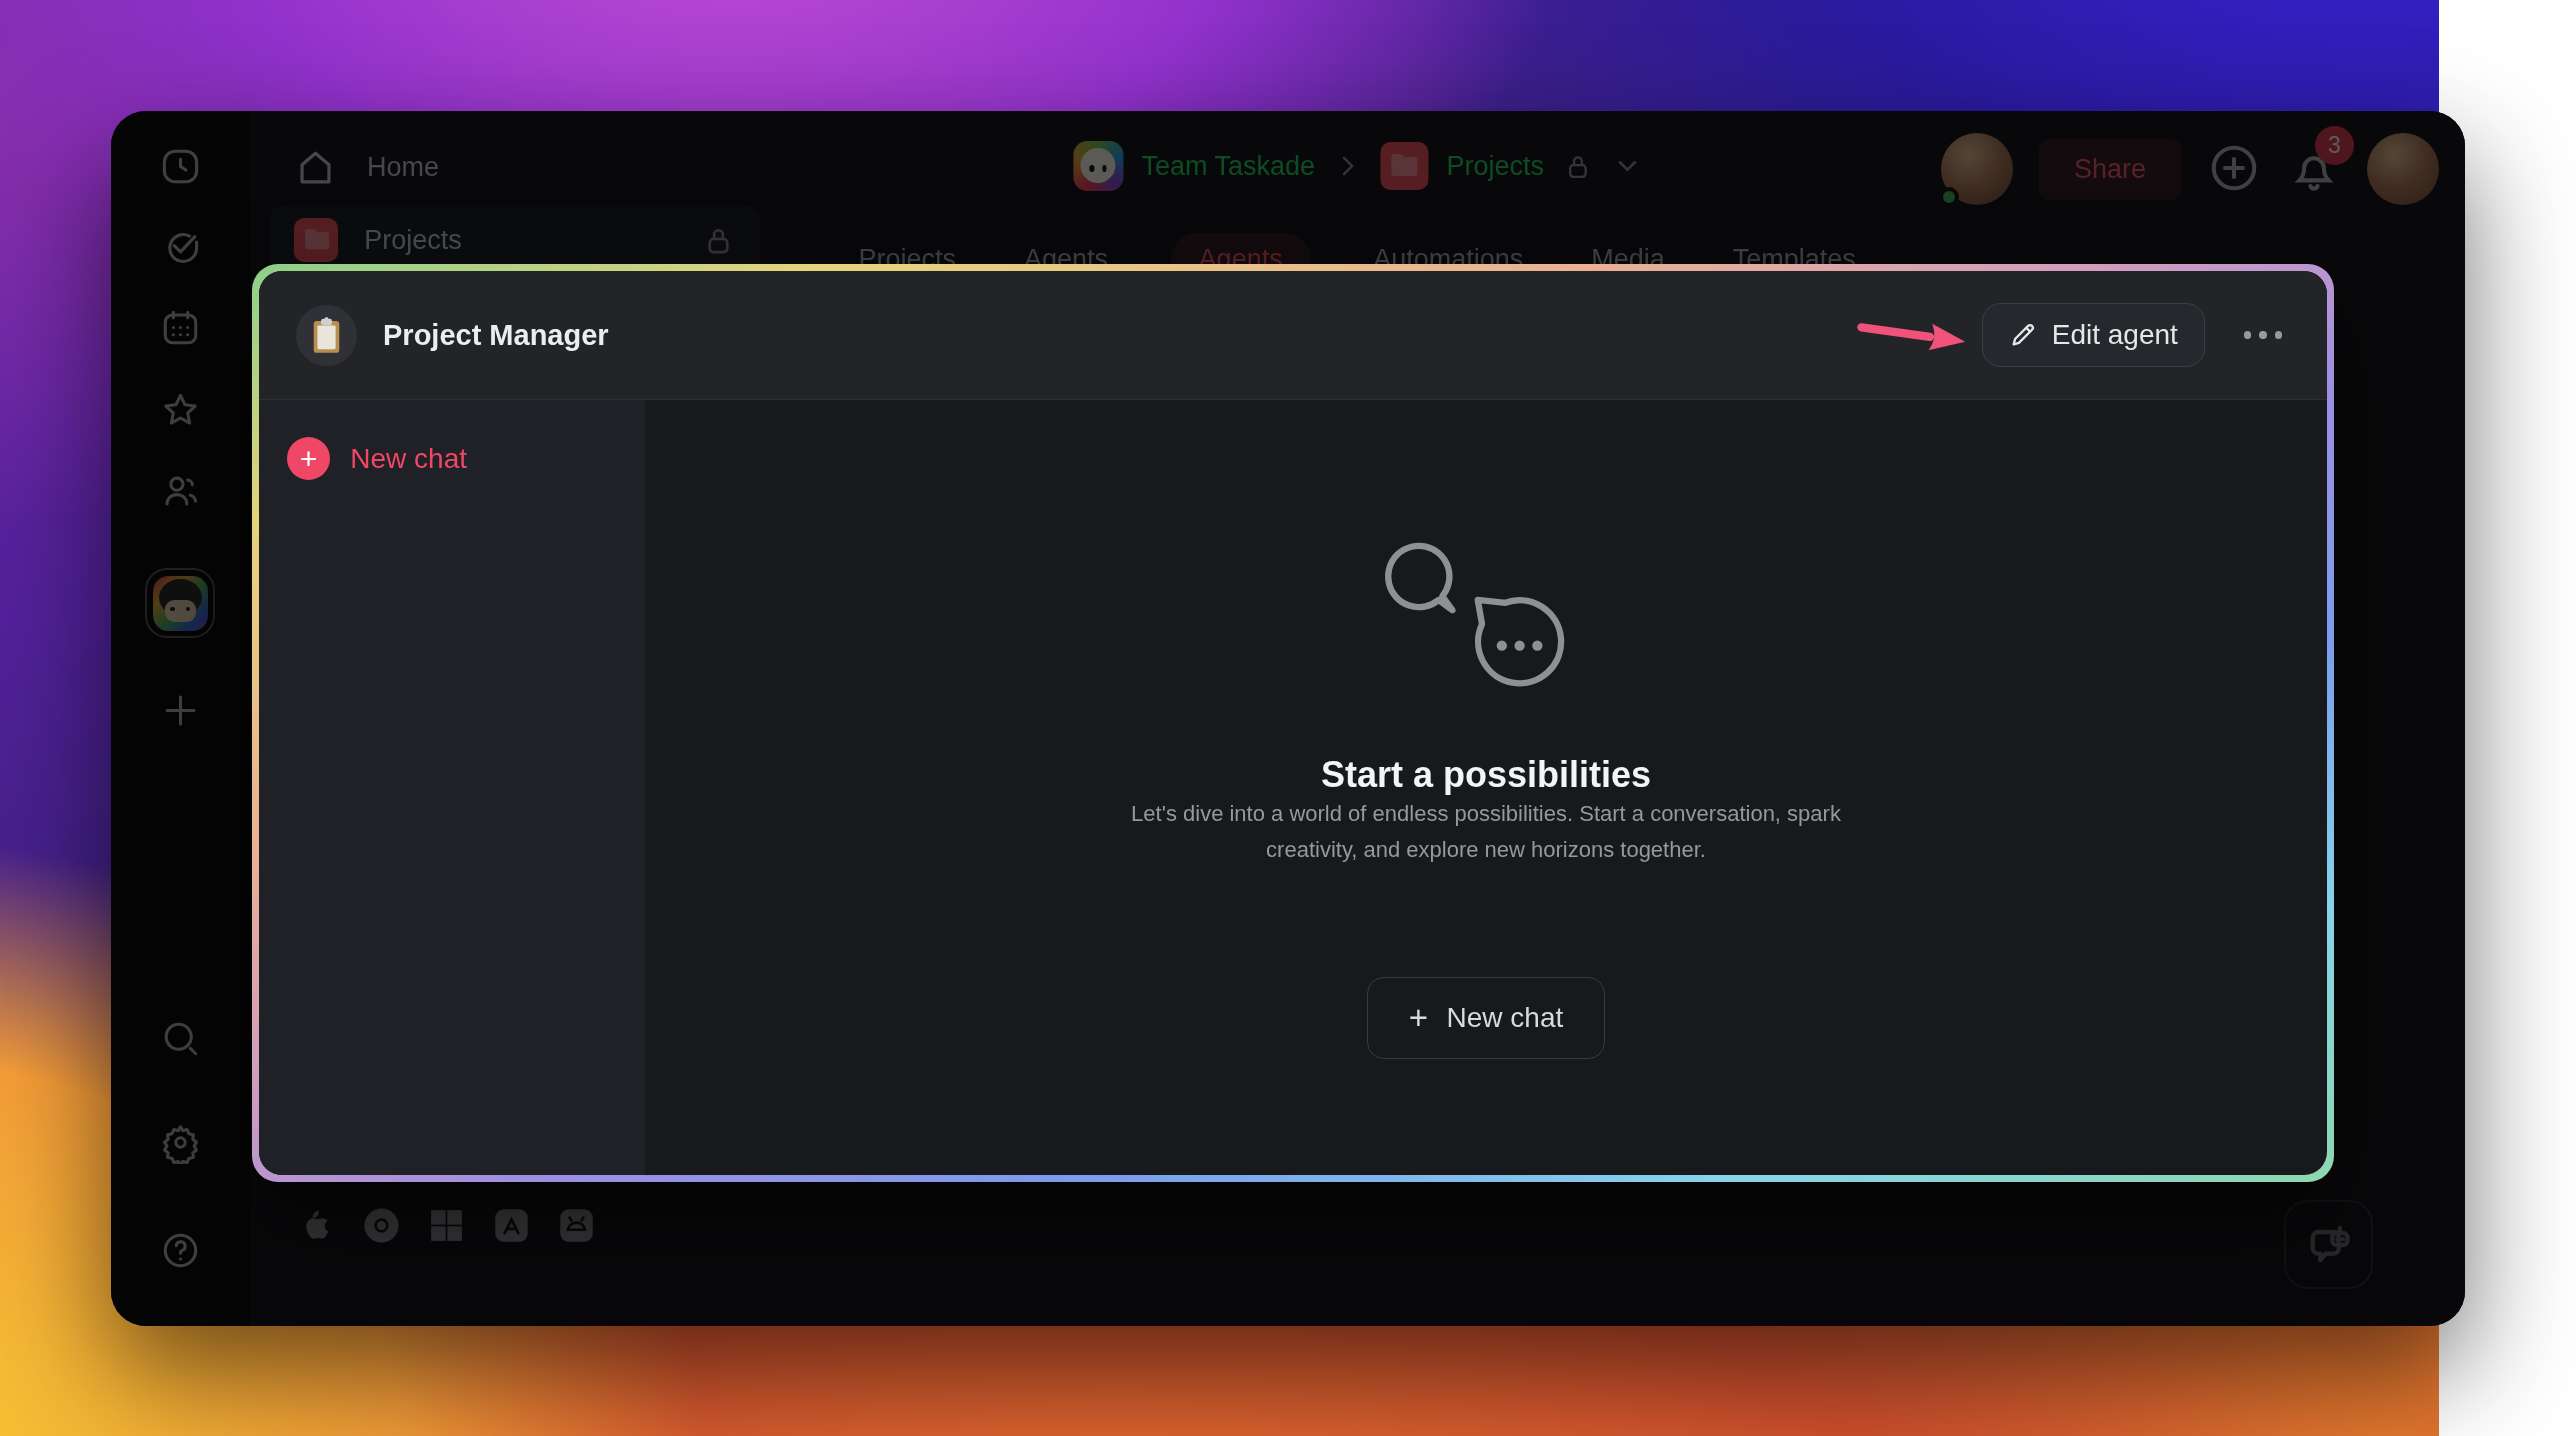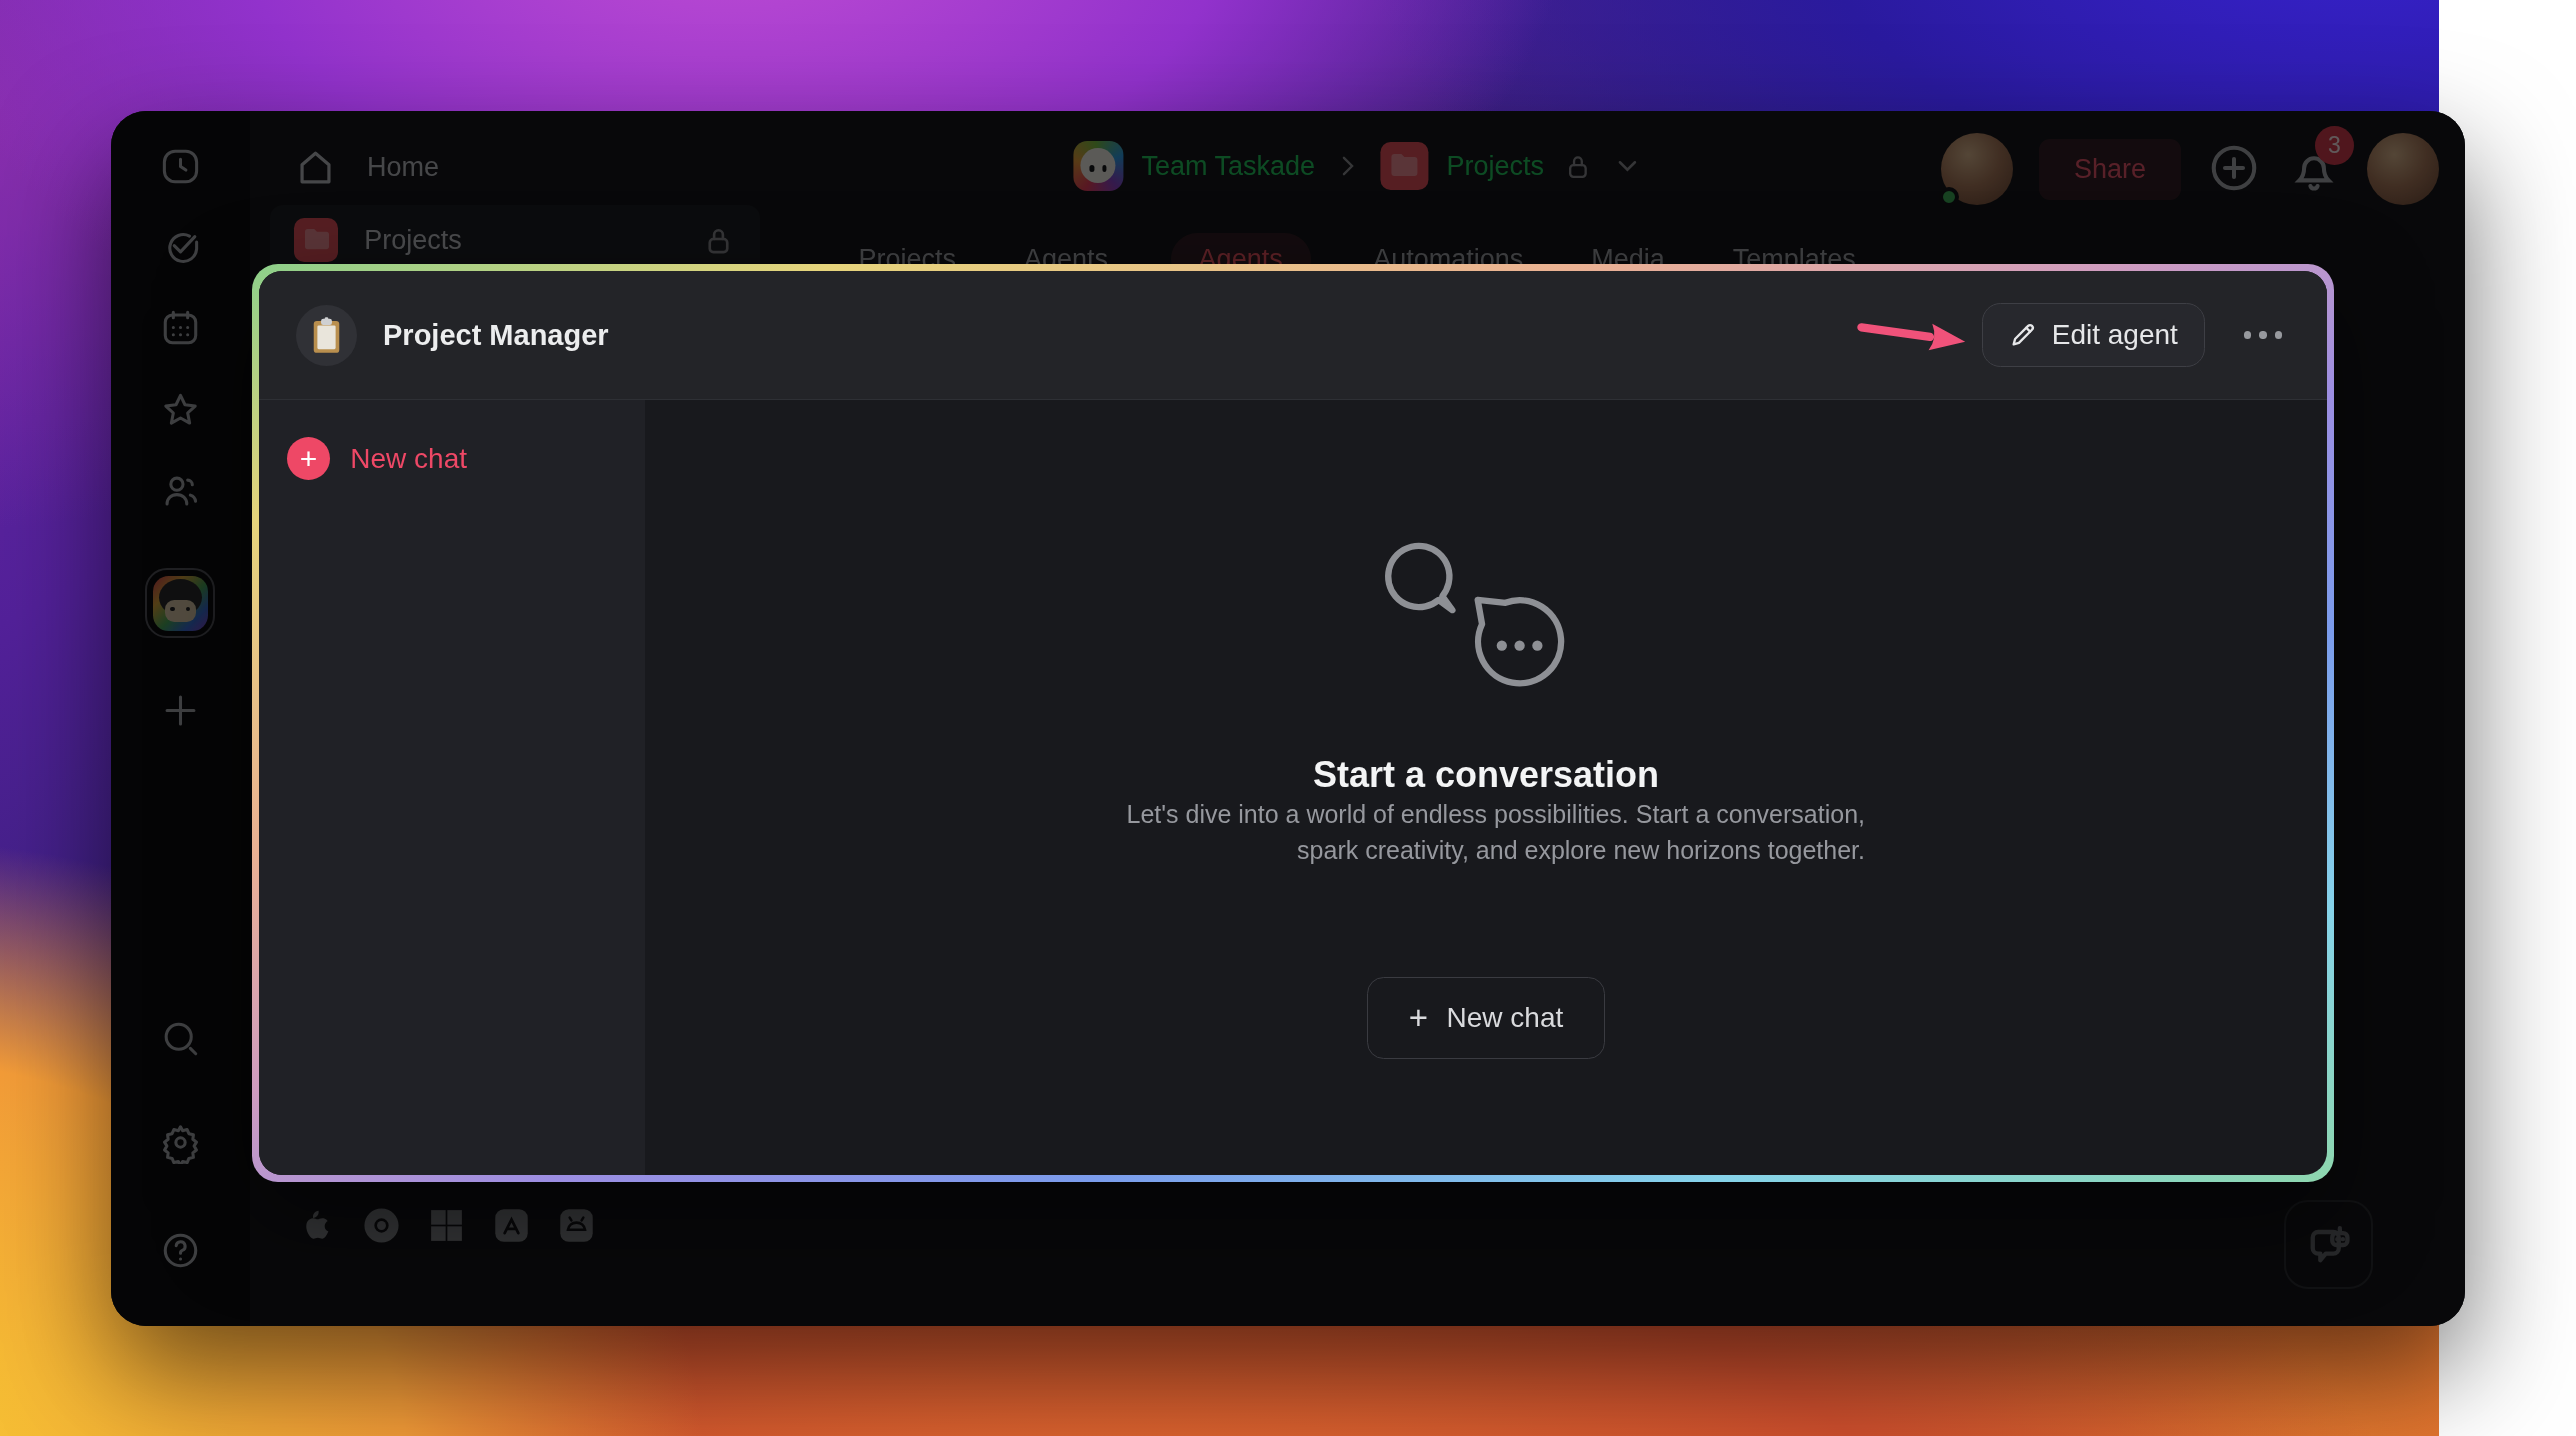--- a/index.html
+++ b/index.html
@@ -116,21 +116,21 @@
   .modal-body { flex:1; display:flex; min-height:0; }
   .chat-list { width:386px; flex:0 0 auto; background:#202126; padding:37px 0 0 28px; }
   .new-chat-item { display:flex; align-items:center; gap:20.3px; color:#ee4866; font-size:28px; }
   .plus-circle { width:43px; height:43px; border-radius:50%; background:#ee4866; color:#fff;
     display:flex; align-items:center; justify-content:center; font-size:30px; line-height:0; }
 
   .chat-main { flex:1; display:flex; flex-direction:column; align-items:center; justify-content:center;
     padding-top:18.5px; }
   .bubbles svg { stroke:#8e9095; fill:none; stroke-width:3.2; stroke-linecap:round; stroke-linejoin:round; }
   .empty-title { margin-top:48px; font-size:36px; font-weight:700; color:#f3f4f5; }
-  .empty-desc { width:758px; text-align:right; font-size:25px; line-height:36px; color:#96989e; }
+  .empty-desc { width:758px; text-align:center; font-size:22px; line-height:36px; color:#96989e; }
   .cta-new-chat { margin-top:109px; display:flex; align-items:center; gap:18.5px; padding:24px 41px;
     border-radius:16.6px; border:1.8px solid #3a3b41; background:transparent; color:#d9dadd; font-size:28px; }
   .cta-new-chat .plus-glyph { font-size:33px; line-height:0; }
 </style>
 </head>
 <body>
 
 <div class="desktop">
 
   <div class="window">
@@ -367,21 +367,21 @@
         <div class="chat-main">
           <div class="bubbles">
             <svg width="218" height="168" viewBox="0 0 110 85">
               <path d="M38 38 L30.96 32.87 A15.5 15.5 0 1 1 32.87 30.96 Z"></path>
               <path d="M50.8 32.8 L64.8 34.3 A21 21 0 1 1 53 45.1 Z"></path>
               <circle cx="63" cy="56" r="2.6" fill="#8e9095" stroke="none"></circle>
               <circle cx="72" cy="56" r="2.6" fill="#8e9095" stroke="none"></circle>
               <circle cx="81" cy="56" r="2.6" fill="#8e9095" stroke="none"></circle>
             </svg>
           </div>
-          <h2 class="empty-title">Start a conversation</h2>
+          <h2 class="empty-title">Start a possibilities</h2>
           <p class="empty-desc">Let's dive into a world of endless possibilities. Start a conversation, spark creativity, and explore new horizons together.</p>
           <button class="cta-new-chat">
             <span class="plus-glyph">+</span>
             <span>New chat</span>
           </button>
         </div>
 
       </div>
     </section>
   </div>

